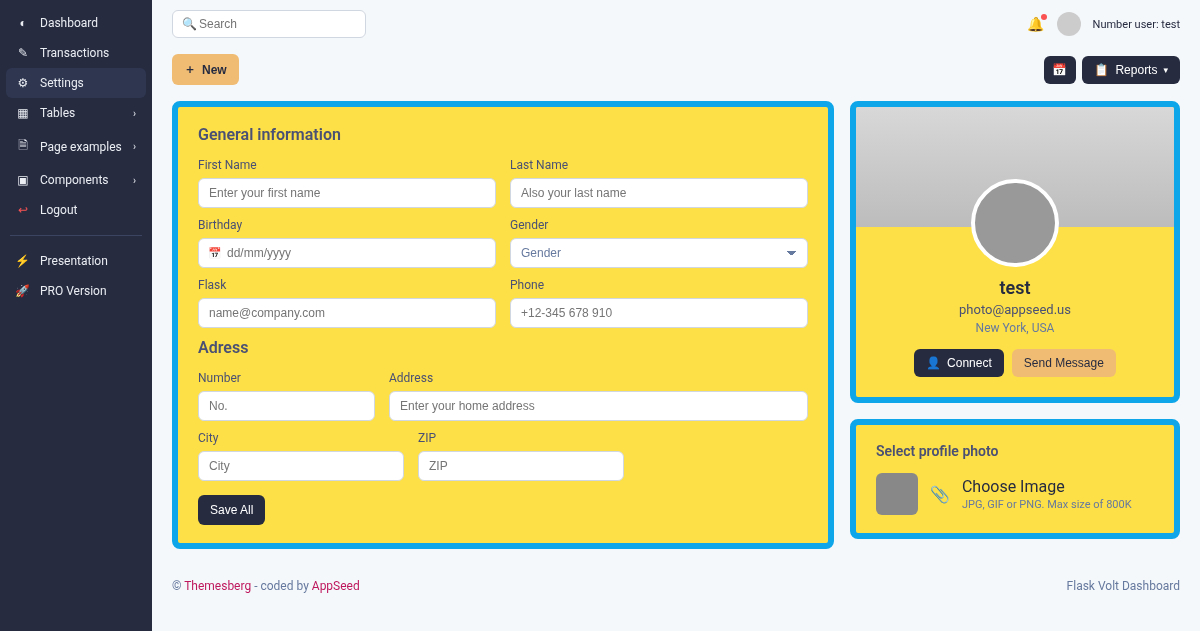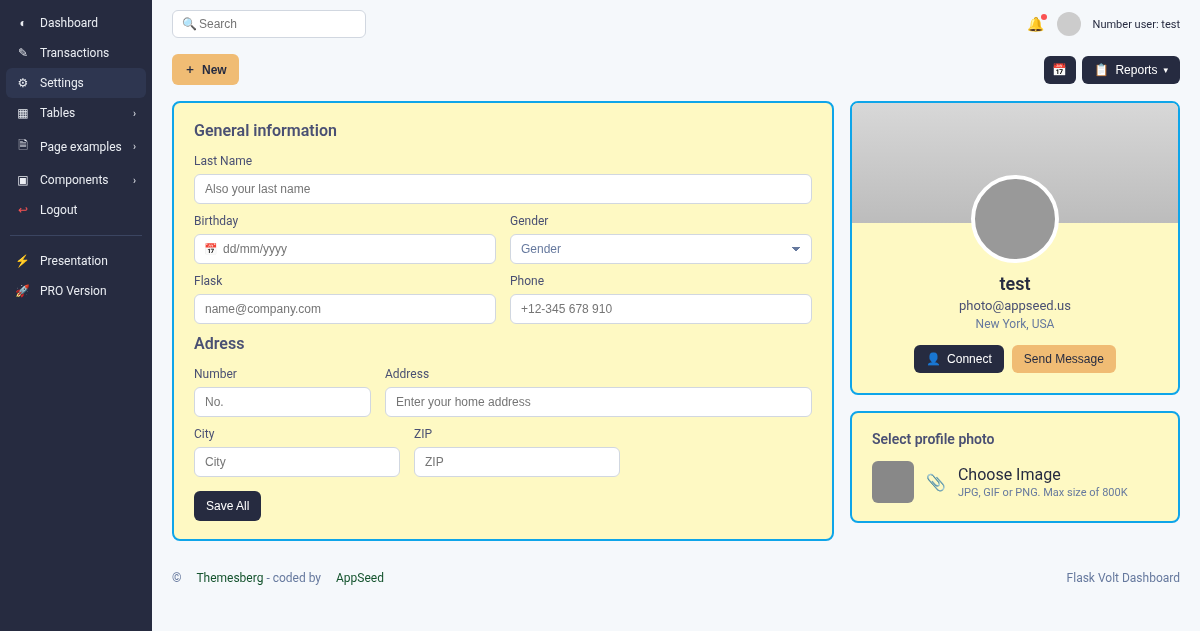--- a/index.html
+++ b/index.html
@@ -26,21 +26,21 @@
 
 .toolbar { display: flex; align-items: center; padding: 6px 0 16px 0; }
 .btn { border: none; border-radius: 6px; padding: 7px 12px; font-size: 12px; cursor: pointer; display: inline-flex; align-items: center; gap: 6px; }
 .btn-new { background: #f0bc74; color: #262b40; font-weight: 600; }
 .btn-dark { background: #262b40; color: #fff; }
 .btn-dark-sm { background: #262b40; color: #fff; padding: 7px 9px; }
 .btn-warn { background: #f0bc74; color: #262b40; }
 .toolbar-right { margin-left: auto; display: flex; gap: 6px; }
 
 .content-row { display: flex; gap: 16px; }
-.card { background: #fef9c3; border: 2px solid #0ea5e9; border-radius: 8px; }
+.card { background: #fde047; border: 6px solid #0ea5e9; border-radius: 8px; }
 .form-card { flex: 1; padding: 18px 20px; }
 .section-title { font-size: 16px; font-weight: 600; color: #4a5073; margin-bottom: 14px; }
 .form-row { display: flex; gap: 14px; margin-bottom: 10px; }
 .form-group { flex: 1; display: flex; flex-direction: column; gap: 6px; }
 .form-group.small { flex: 0 0 150px; }
 .form-group.city { flex: 0 0 206px; }
 .form-group.zip { flex: 0 0 206px; }
 .form-label { font-size: 12px; color: #4a5073; }
 .form-input, .form-select { padding: 7px 10px; border: 1px solid #d1d7e0; border-radius: 6px; font-size: 12px; color: #66799e; background: #fff; }
 .form-select { appearance: none; background-image: linear-gradient(45deg, transparent 50%, #66799e 50%), linear-gradient(135deg, #66799e 50%, transparent 50%); background-position: calc(100% - 15px) center, calc(100% - 10px) center; background-size: 5px 5px, 5px 5px; background-repeat: no-repeat; }
@@ -60,21 +60,21 @@
 
 .photo-card { padding: 18px 20px; }
 .photo-row { display: flex; align-items: center; gap: 12px; margin-top: 10px; }
 .thumb { width: 42px; height: 42px; border-radius: 6px; background: #888; }
 .photo-info .t { font-size: 16px; color: #262b40; }
 .photo-info .s { font-size: 11px; color: #66799e; margin-top: 2px; }
 .clip { color: #66799e; font-size: 16px; }
 
 .footer { display: flex; align-items: center; padding: 30px 0 10px; font-size: 12px; color: #66799e; }
 .footer .right { margin-left: auto; }
-.footer a { color: #14532d; text-decoration: none; margin-left: 12px; }
+.footer a { color: #be185d; text-decoration: none; }
 </style>
 </head>
 <body>
 
 <div class="layout">
   <aside class="sidebar">
     <div class="nav-item">
         <span class="ico">◐</span>
         <span>Dashboard</span>
       </div>
@@ -145,20 +145,24 @@
           </button>
       </div>
     </div>
 
     <div class="content-row">
       <div class="card form-card">
         <div class="section-title">General information</div>
 
         <div class="form-row">
           <div class="form-group">
+            <label class="form-label">First Name</label>
+            <input class="form-input" placeholder="Enter your first name" style="">
+          </div>
+          <div class="form-group">
             <label class="form-label">Last Name</label>
             <input class="form-input" placeholder="Also your last name" style="">
           </div>
         </div>
 
         <div class="form-row">
           <div class="form-group">
             <label class="form-label">Birthday</label>
             <div class="input-icon">
               <span class="iico">📅</span>

